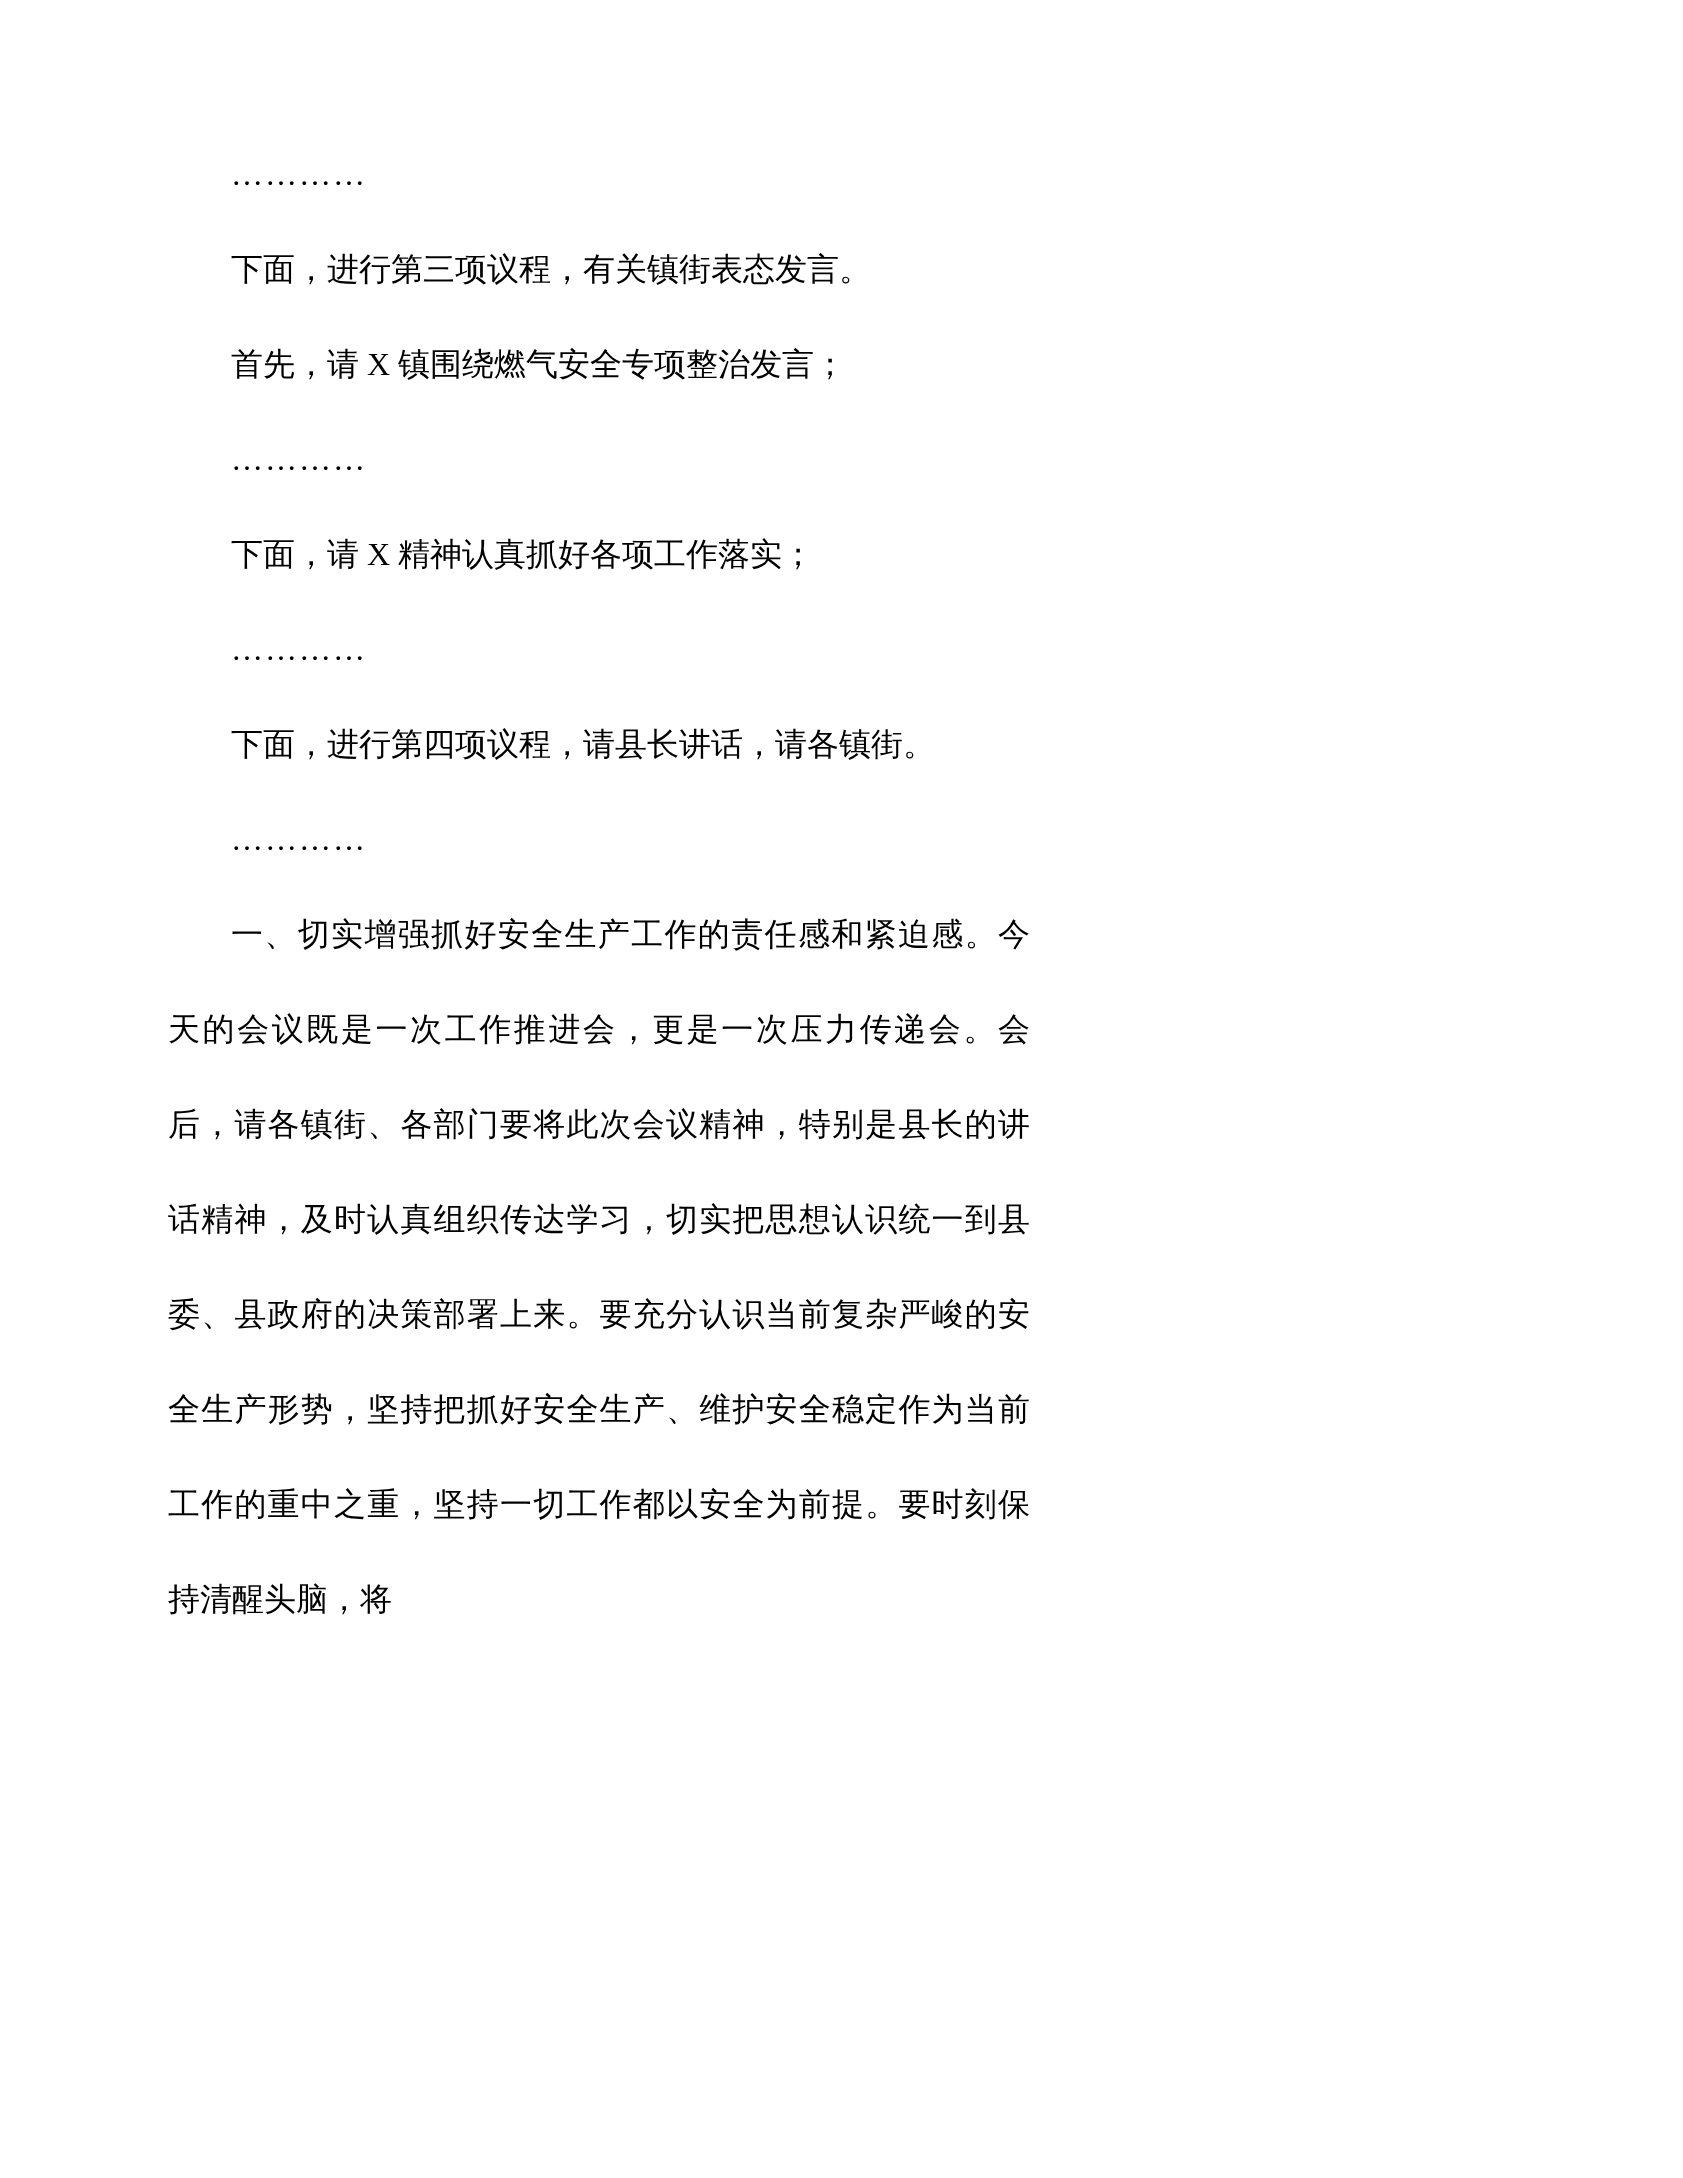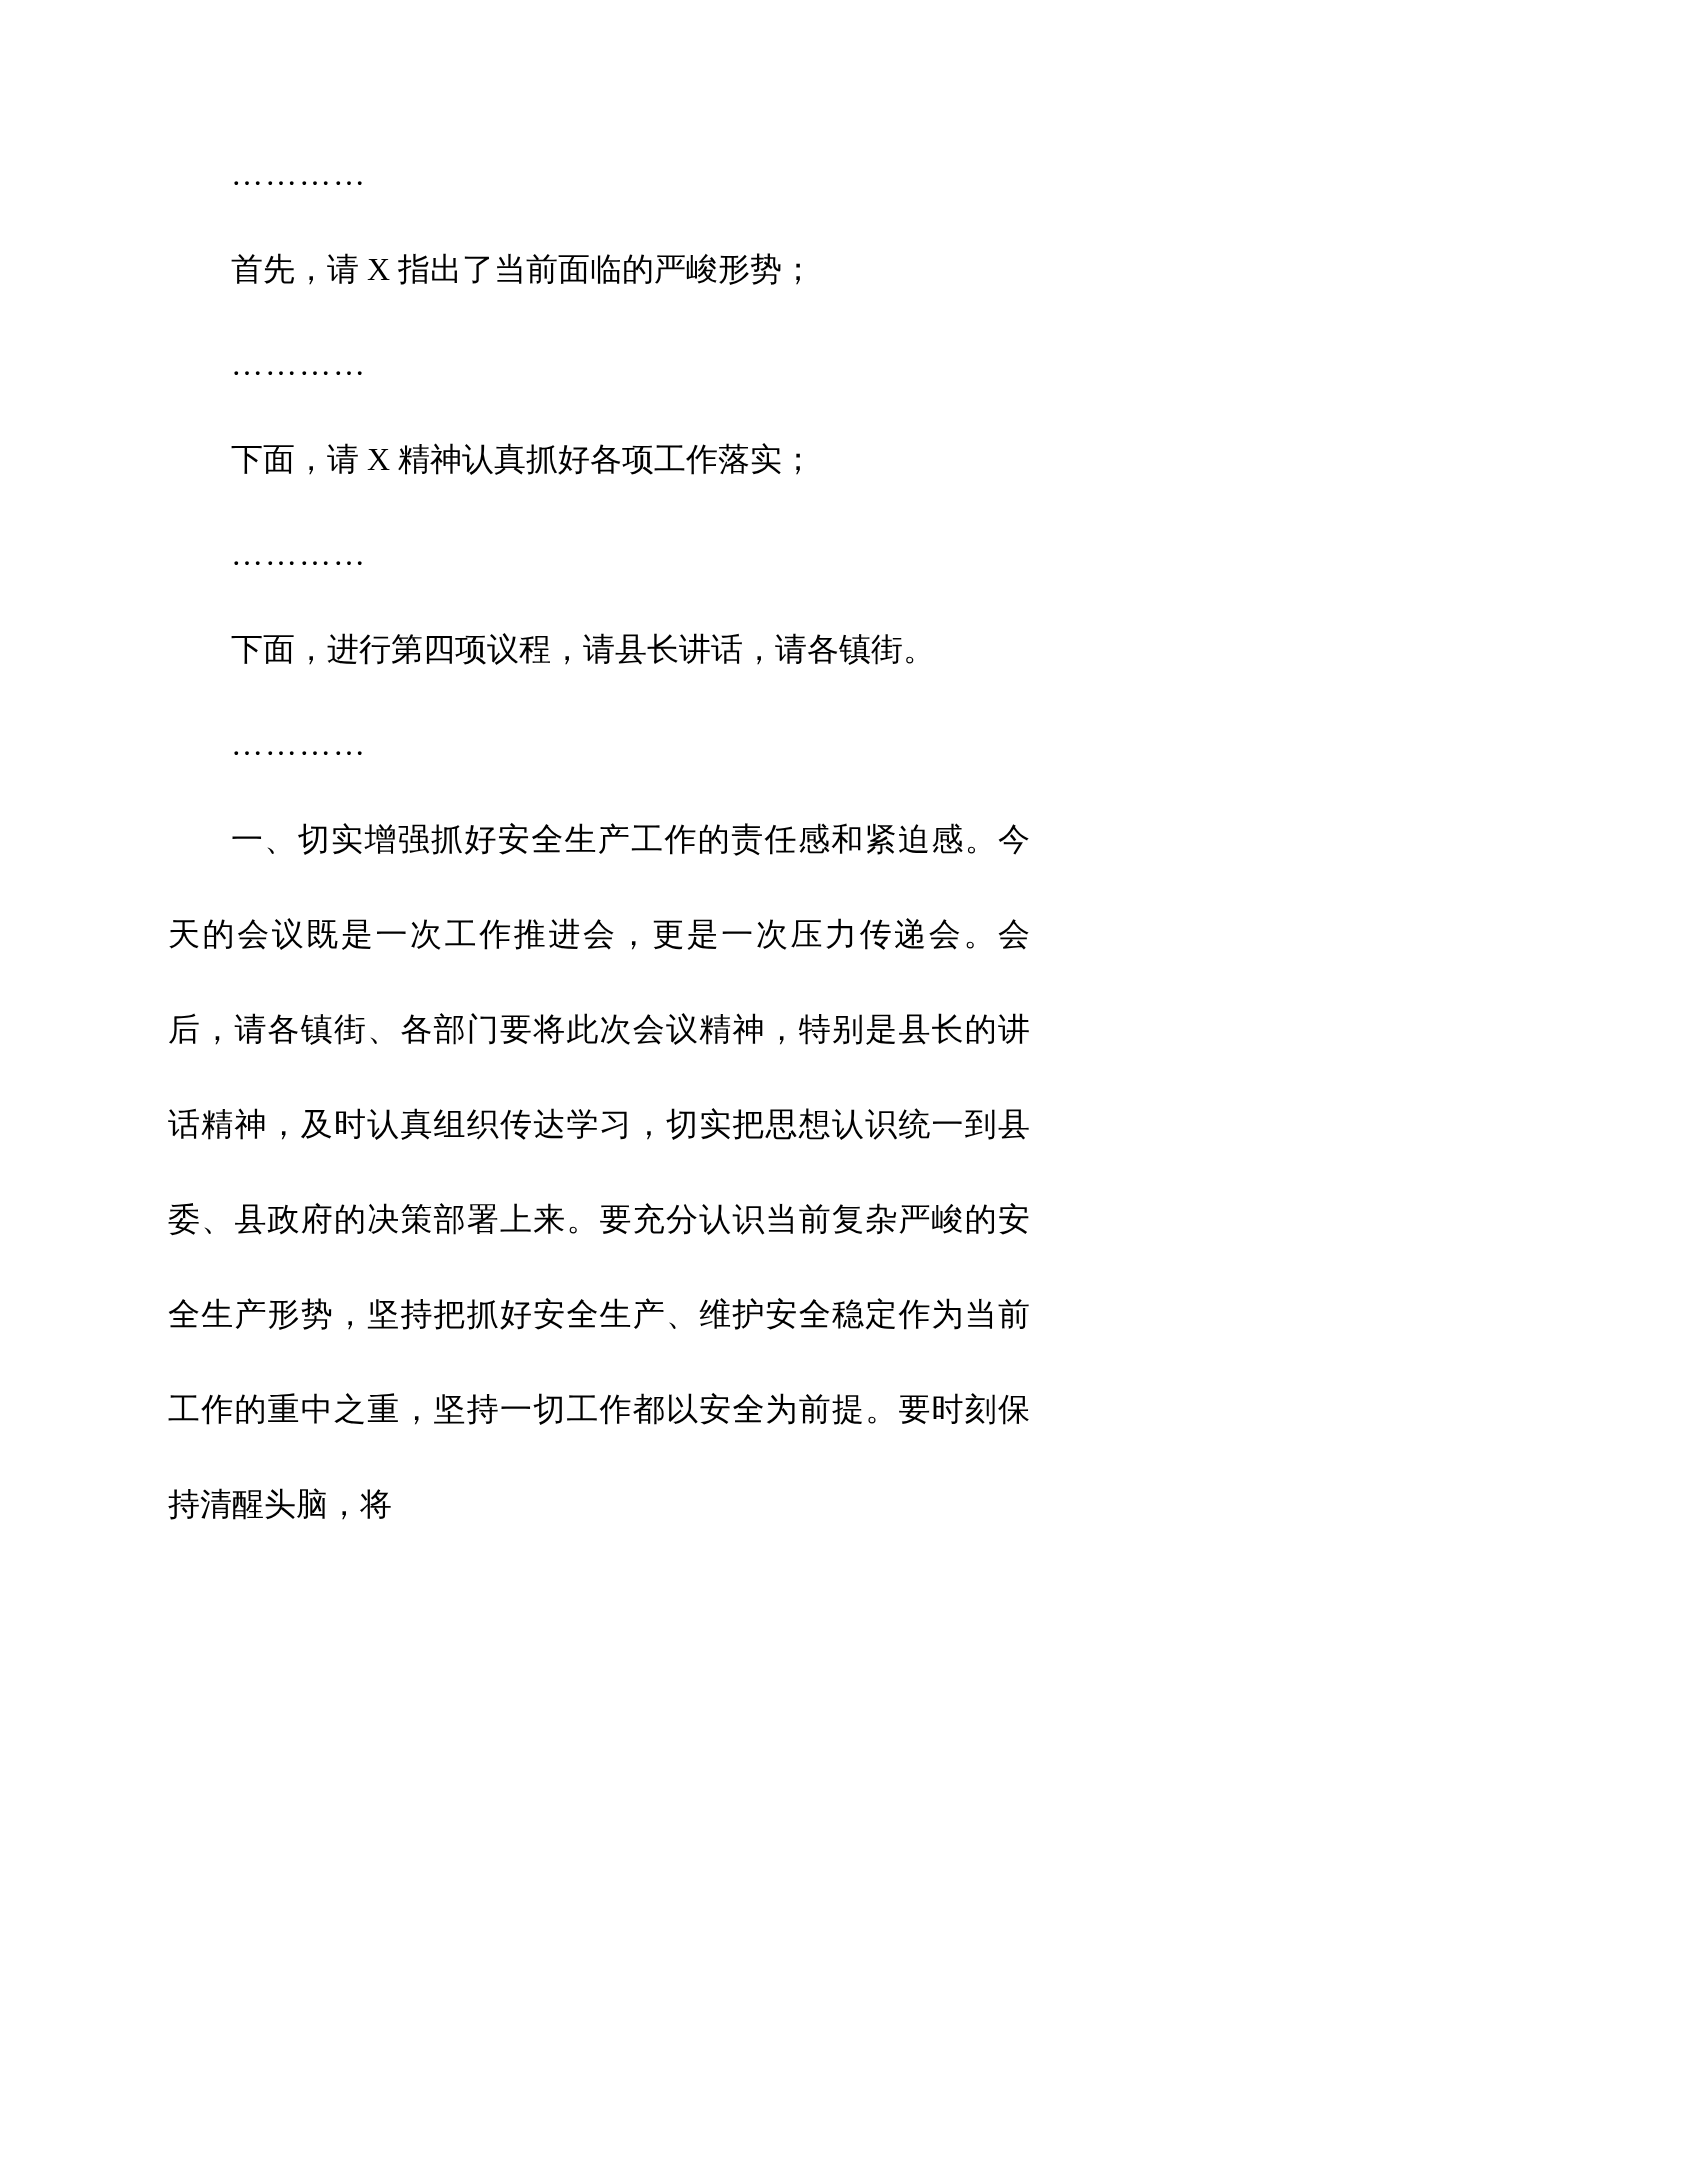--- a/index.html
+++ b/index.html
@@ -33,21 +33,22 @@
   .para.ellipsis {
     text-align: left;
     letter-spacing: 2px;
   }
 </style>
 </head>
 <body>
 
 <div class="page">
   <p class="para ellipsis">…………</p>
-  <p class="para">首先，请 X 指出了当前面临的严峻形势；</p>
+  <p class="para">下面，进行第三项议程，有关镇街表态发言。</p>
+  <p class="para">首先，请 X 镇围绕燃气安全专项整治发言；</p>
   <p class="para ellipsis">…………</p>
   <p class="para">下面，请 X 精神认真抓好各项工作落实；</p>
   <p class="para ellipsis">…………</p>
   <p class="para">下面，进行第四项议程，请县长讲话，请各镇街。</p>
   <p class="para ellipsis">…………</p>
   <p class="para">一、切实增强抓好安全生产工作的责任感和紧迫感。今天的会议既是一次工作推进会，更是一次压力传递会。会后，请各镇街、各部门要将此次会议精神，特别是县长的讲话精神，及时认真组织传达学习，切实把思想认识统一到县委、县政府的决策部署上来。要充分认识当前复杂严峻的安全生产形势，坚持把抓好安全生产、维护安全稳定作为当前工作的重中之重，坚持一切工作都以安全为前提。要时刻保持清醒头脑，将</p>
 </div>
 
 
 </body></html>

